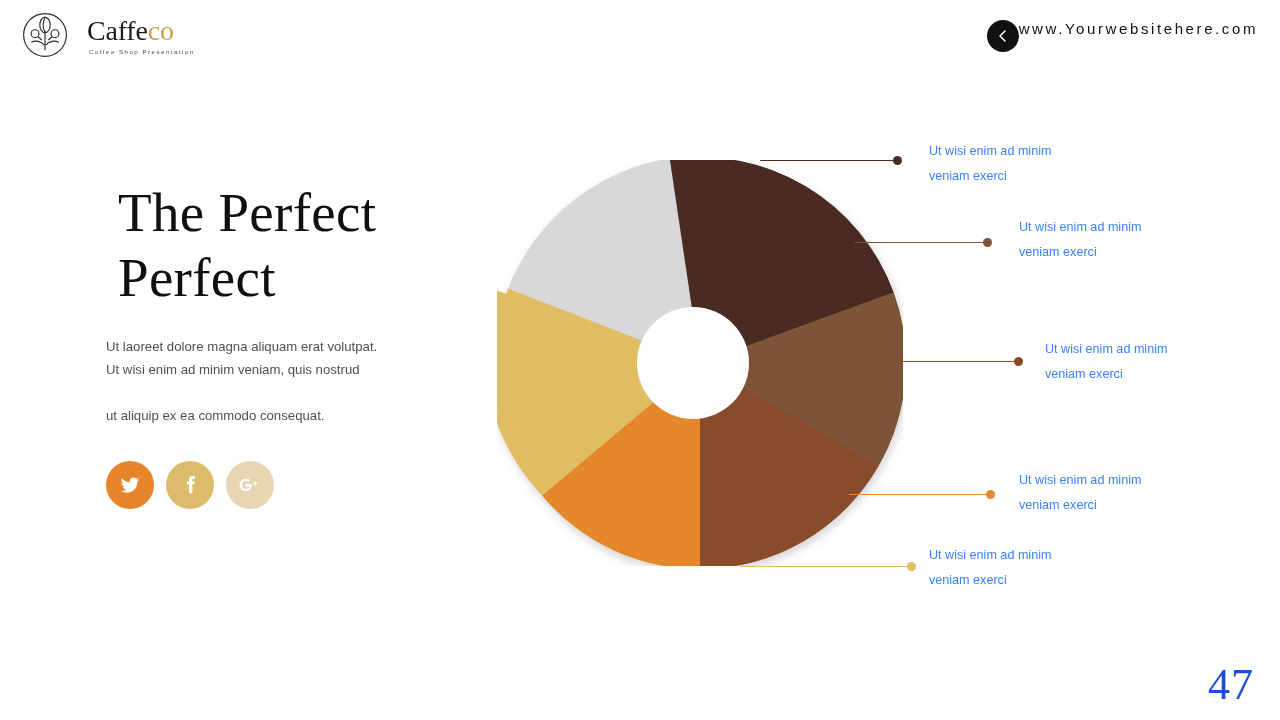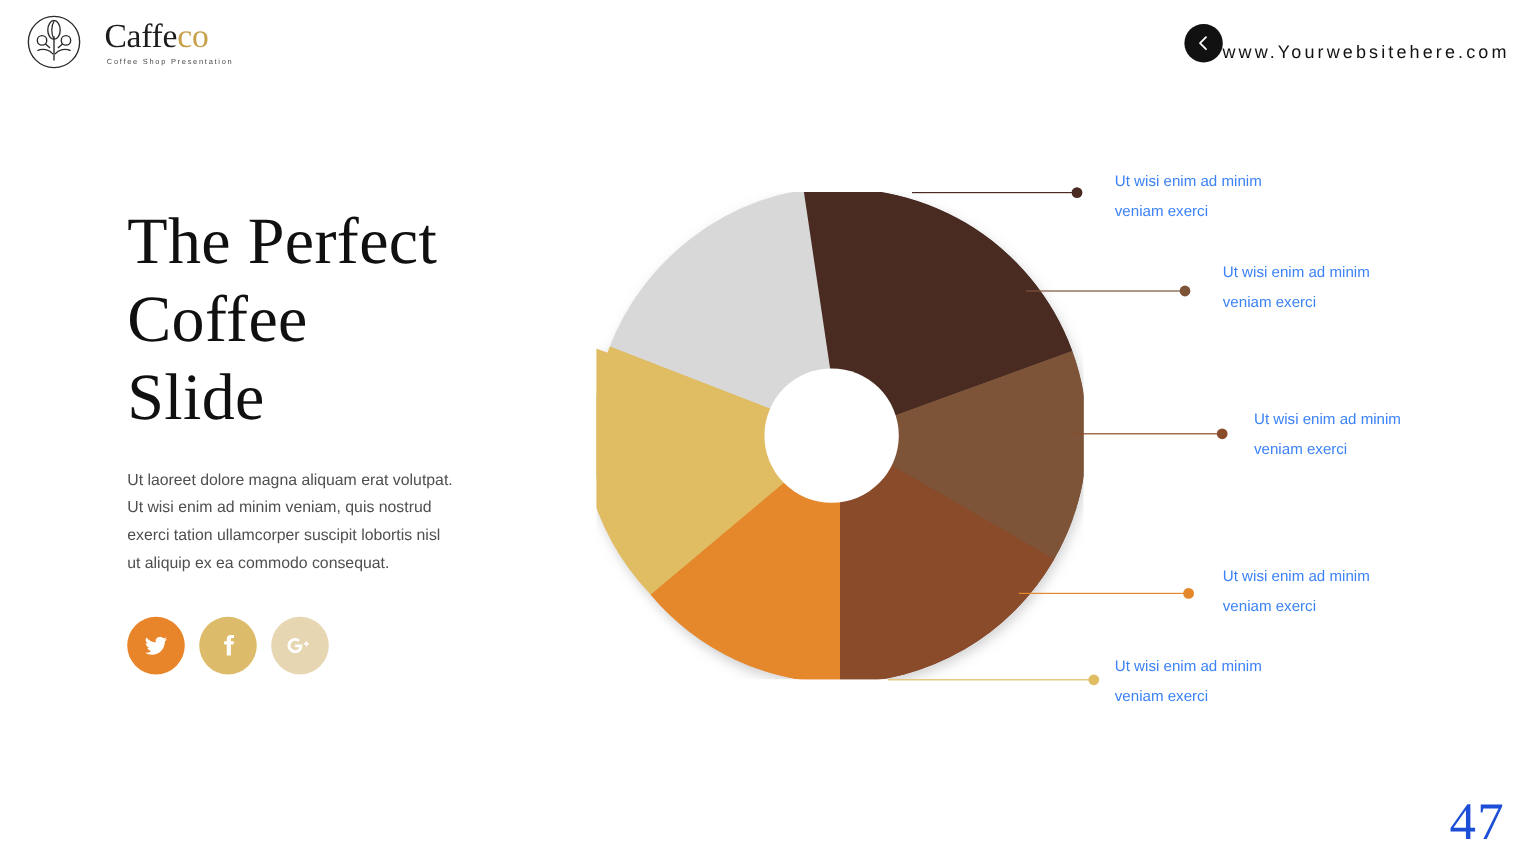--- a/index.html
+++ b/index.html
@@ -52,21 +52,21 @@
     margin-top: 3px;
     margin-left: 2px;
     white-space: nowrap;
   }
 
   #website-area {
     position: absolute;
     right: 22px;
     top: 20px;
     display: flex;
-    align-items: flex-end;
+    align-items: flex-start;
   }
   #back-button {
     width: 32px; height: 32px;
     border-radius: 50%;
     background: #111111;
     display: flex;
     align-items: center;
     justify-content: center;
     cursor: pointer;
   }
@@ -82,21 +82,21 @@
     position: absolute;
     left: 106px;
     top: 168px;
     width: 340px;
   }
   #slide-title {
     font-family: "Liberation Serif", serif;
     font-size: 55px;
     line-height: 65px;
     color: #101010;
-    margin: 0;
+    margin: 12px;
     font-weight: normal;
     letter-spacing: 0.3px;
   }
   #slide-body {
     margin-top: 25px;
     font-size: 13.2px;
     line-height: 23px;
     color: #4f4f4f;
     width: 318px;
   }
@@ -188,28 +188,27 @@
     </div>
     <div id="website-url">www.Yourwebsitehere.com</div>
   </div>
 
 </div>
 
 <div id="left-col">
 
   <h1 id="slide-title">
     <span>The Perfect</span><br>
-    <span>Coffee</span><br>
-    <span>Slide</span>
+    <span>Perfect</span><br>
   </h1>
 
   <div id="slide-body">
     <span>Ut laoreet dolore magna aliquam erat volutpat.</span><br>
     <span>Ut wisi enim ad minim veniam, quis nostrud</span><br>
-    <span>exerci tation ullamcorper suscipit lobortis nisl</span><br>
+    <br>
     <span>ut aliquip ex ea commodo  consequat.</span>
   </div>
 
   <div id="social-row">
     <div class="social-btn" style="background:#E8842A">
       <svg width="22" height="22" viewBox="0 0 24 24">
         <path fill="#ffffff" d="M22 5.9c-.7.3-1.5.6-2.4.7.9-.5 1.5-1.3 1.8-2.3-.8.5-1.7.8-2.6 1a4.1 4.1 0 0 0-7 3.8A11.7 11.7 0 0 1 3.3 4.7a4.1 4.1 0 0 0 1.3 5.5c-.7 0-1.3-.2-1.9-.5v.1c0 2 1.4 3.6 3.3 4a4.2 4.2 0 0 1-1.9.1 4.1 4.1 0 0 0 3.8 2.9A8.3 8.3 0 0 1 2 18.5a11.7 11.7 0 0 0 6.3 1.9c7.6 0 11.8-6.3 11.8-11.8v-.5c.8-.6 1.5-1.3 2-2.2z"></path>
       </svg>
     </div>
     <div class="social-btn" style="background:#DCBC6B">

